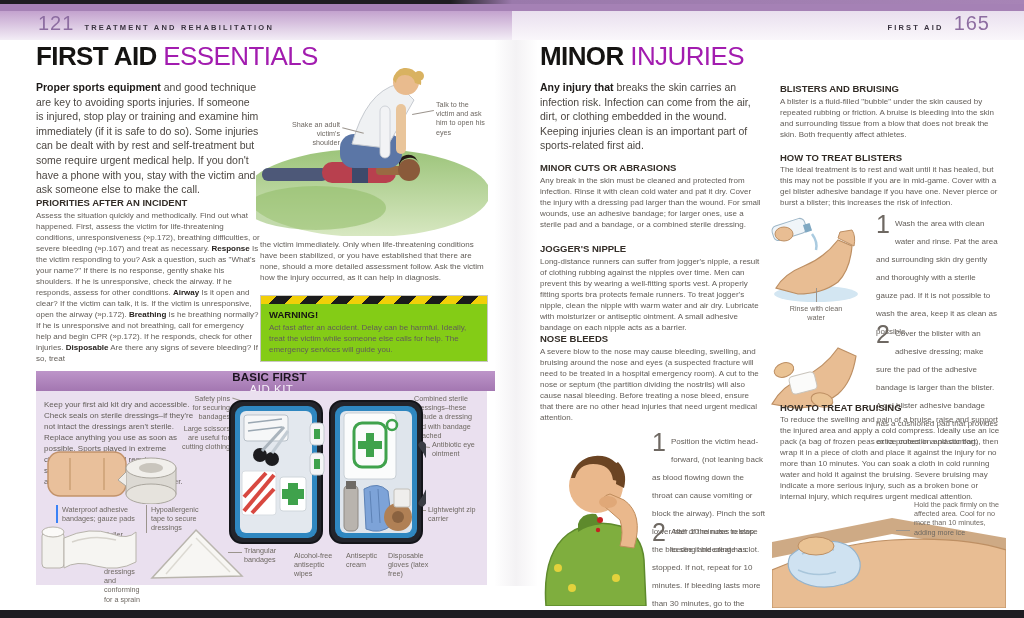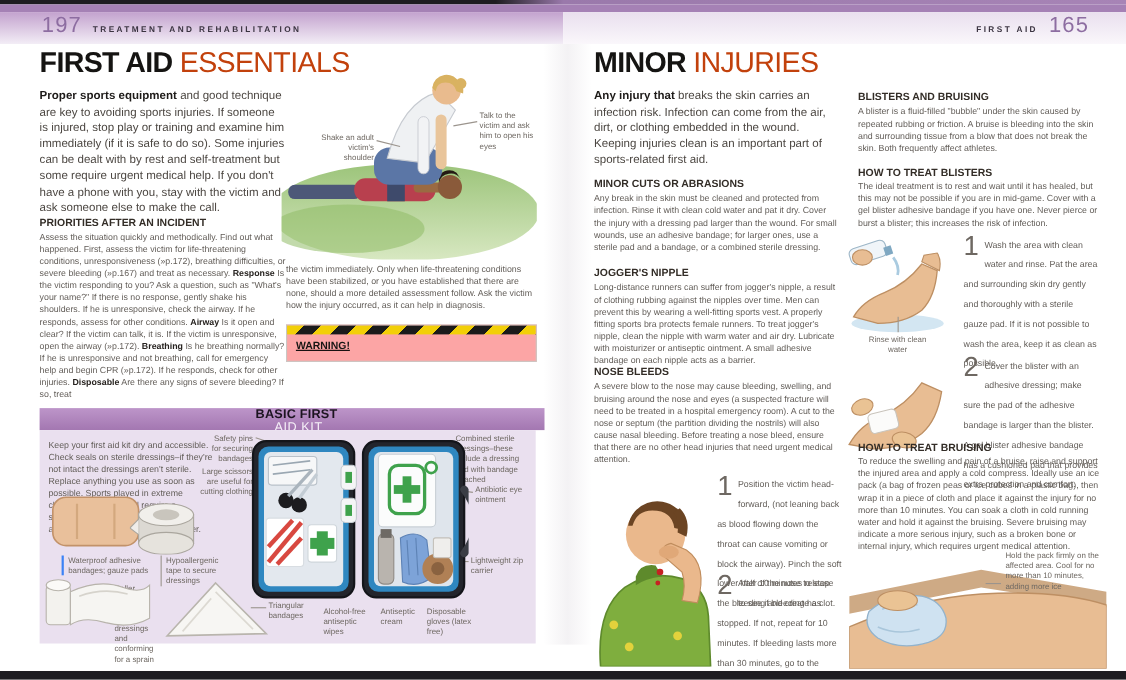--- a/index.html
+++ b/index.html
@@ -10,30 +10,30 @@
   
   .top-edge{left:0;top:0;width:1024px;height:4px;background:linear-gradient(to right,#1d1c20 0%,#1d1c20 44%,#9a79ab 50%,#a784b6 100%);}
   .strip{left:0;top:4px;width:1024px;height:7px;background:#a581b5;}
   .band-l{left:0;top:11px;width:512px;height:29px;background:linear-gradient(to bottom,#c3a2ce,#f3edf6);}
   .band-r{left:512px;top:11px;width:512px;height:29px;background:linear-gradient(to bottom,#e9dfee,#faf7fb);}
   .pgnum{font-size:20px;font-weight:300;color:#8d6da1;letter-spacing:1px;}
   .runhead{font-size:7.5px;font-weight:bold;letter-spacing:2.2px;color:#3a3340;}
   
   .title{font-size:26px;letter-spacing:-0.6px;white-space:nowrap;}
   .title .tb{font-weight:800;color:#151412;}
-  .title .tl{font-weight:300;color:#c2410c;}
+  .title .tl{font-weight:300;color:#a21caf;}
   .intro{font-size:10.5px;line-height:1.39;color:#4c4742;}
   .intro .lead{font-weight:bold;color:#1d1a18;}
   .heading{font-size:9.5px;font-weight:bold;color:#332d27;}
   .body-text{font-size:8px;line-height:1.375;color:#625d58;}
   .body-text .lead{font-weight:bold;color:#26221f;}
   .label{font-size:7.2px;line-height:1.28;color:#6e6862;}
   .tr{text-align:right;} .tc{text-align:center;}
   
-  .warn{border:1px solid #c9c7c4;background:#fca5a5;text-decoration:underline;}
+  .warn{border:1px solid #c9c7c4;background:#84cc16;}
   .warn-stripes{height:8px;background:repeating-linear-gradient(135deg,#f2cf08 0 11px,#1b1b1b 11px 22px);}
   .warn-inner{padding:5px 8px 6px 8px;}
   .warn-title{font-size:9.5px;font-weight:bold;color:#161513;margin-bottom:2px;}
   
   .kit-bar{background:linear-gradient(to bottom,#bd95c9,#a377b1);display:flex;align-items:center;padding-left:8px;}
   .kit-bar .kb{font-size:11.5px;font-weight:800;color:#1c1420;letter-spacing:0.2px;}
   .kit-bar .kl{font-size:11.5px;font-weight:300;color:#f6f0f8;margin-left:4px;letter-spacing:0.5px;}
   .kit-panel{background:#eae0ef;}
   .step-num{float:left;font-size:25px;font-weight:300;color:#6e6862;line-height:0.85;margin:2px 5px 0 0;}
   .step-text{font-size:8px;line-height:1.38;color:#625d58;}
@@ -42,21 +42,21 @@
   .bottom-edge{left:0;top:610px;width:1024px;height:8px;background:#1e1d22;}
 </style>
 </head>
 <body>
 
 <div class="abs top-edge"></div>
 <div class="abs strip"></div>
 <div class="abs band-l"></div>
 <div class="abs band-r"></div>
 <div class="abs" style="left:38px;top:12px;display:flex;align-items:baseline;gap:10px;">
-  <span class="pgnum">197</span>
+  <span class="pgnum">121</span>
   <span class="runhead">TREATMENT AND REHABILITATION</span>
 </div>
 <div class="abs" style="right:34px;top:12px;display:flex;align-items:baseline;gap:10px;">
   <span class="runhead">FIRST AID</span>
   <span class="pgnum">165</span>
 </div>
 <div class="abs spine"></div>
 
 <div class="abs title" style="left:36px;top:41px;">
   <span class="tb">FIRST AID</span><span class="tl"> ESSENTIALS</span>
@@ -106,20 +106,21 @@
 <div class="abs ln" style="left:342px;top:130px;width:22px;height:1px;transform:rotate(14deg);"></div>
 <div class="abs label" style="left:436px;top:100px;width:50px;">Talk to the victim and ask him to open his eyes</div>
 <div class="abs ln" style="left:412px;top:112px;width:22px;height:1px;transform:rotate(-10deg);"></div>
 
 <div class="abs body-text" style="left:260px;top:239px;width:227px;">the victim immediately. Only when life-threatening conditions have been stabilized, or you have established that there are none, should a more detailed assessment follow. Ask the victim how the injury occurred, as it can help in diagnosis.</div>
 
 <div class="abs warn" style="left:260px;top:295px;width:226px;">
   <div class="warn-stripes"></div>
   <div class="warn-inner">
     <div class="warn-title">WARNING!</div>
+    <div class="body-text" style="width:202px;">Act fast after an accident. Delay can be harmful. Ideally, treat the victim while someone else calls for help. The emergency services will guide you.</div>
   </div>
 </div>
 
 <div class="abs kit-bar" style="left:36px;top:371px;width:451px;height:20px;flex-direction:column;">
   <span class="kb">BASIC FIRST</span>
   <span class="kl">AID KIT</span>
 </div>
 <div class="abs kit-panel" style="left:36px;top:391px;width:451px;height:194px;"></div>
 <div class="abs body-text" style="left:44px;top:399px;width:152px;">Keep your first aid kit dry and accessible. Check seals on sterile dressings–if they're not intact the dressings aren't sterile. Replace anything you use as soon as possible. Sports played in extreme climates of heat or cold require a specialized first aid kit–seek specific advice from a sports retailer or outfitter.</div>
 

